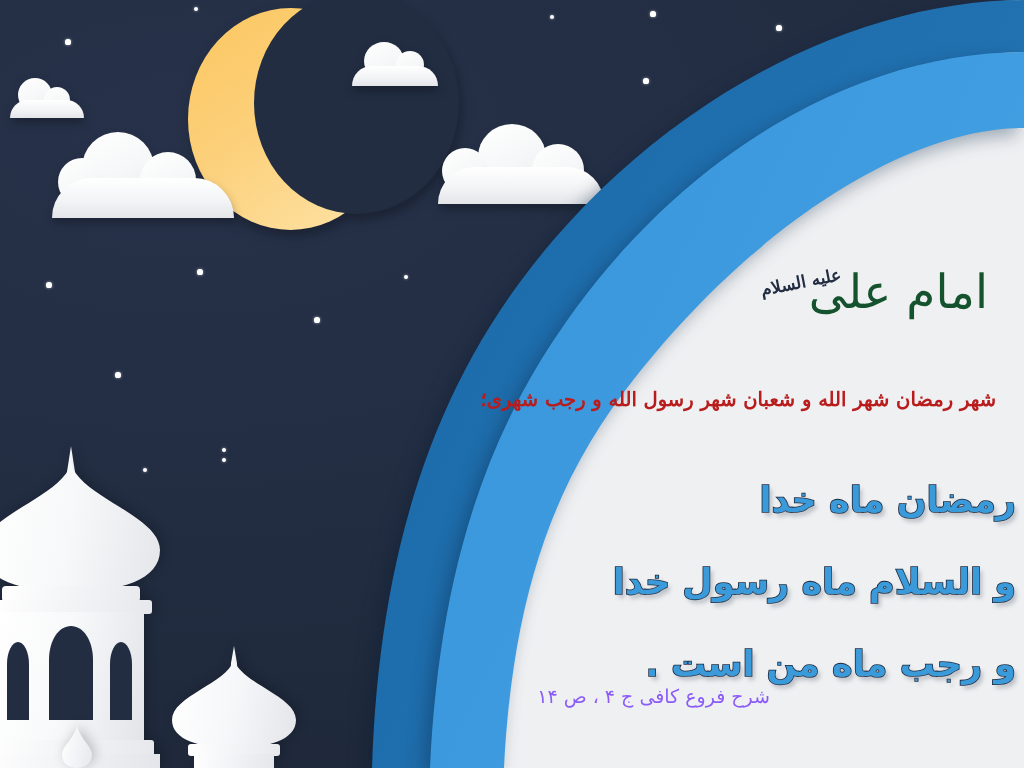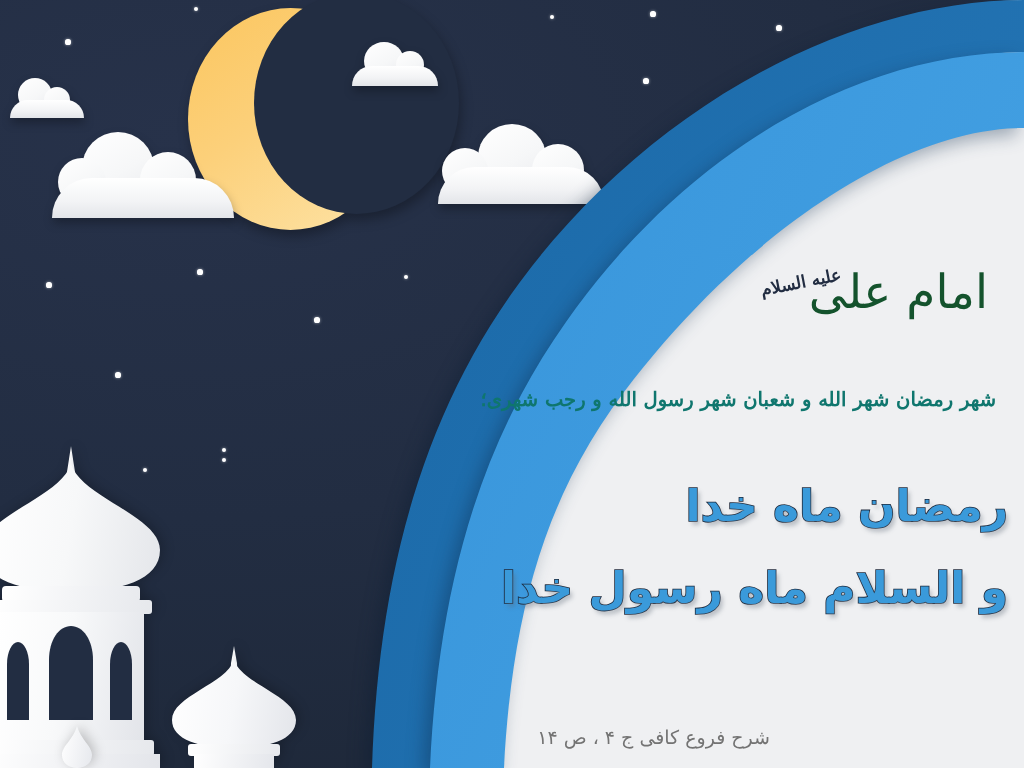--- a/index.html
+++ b/index.html
@@ -208,53 +208,53 @@
     white-space:nowrap;
   }
 
   #hadith-ar {
     position:absolute;
     right:28px; top:388px;
     width:590px;
     font-family:"DejaVu Serif", serif;
     font-size:19.5px;
     font-weight:700;
-    color:#0f766e;
+    color:#b91c1c;
     white-space:nowrap;
     text-align:right;
     direction:rtl;
   }
 
   .fa-line {
     position:absolute;
     right:0;
     width:608px;
     font-family:"DejaVu Sans", sans-serif;
-    font-size:44px;
+    font-size:35px;
     font-weight:700;
     color:#3a9ada;
     direction:rtl;
     text-align:right;
     white-space:nowrap;
-    padding-right:16px;
+    padding-right:8px;
     -webkit-text-stroke:1.6px #1d2739;
     paint-order: stroke fill;
     text-shadow: 3px 4px 4px rgba(90,100,115,.35);
   }
   #fa-1 { top:480px; }
   #fa-2 { top:562px; }
   #fa-3 { top:644px; }
 
   #citation {
     position:absolute;
-    right:254px; top:726px;
+    right:254px; top:685px;
     font-family:"DejaVu Serif", serif;
     font-size:19px;
     font-weight:400;
-    color:#737373;
+    color:#8b5cf6;
     white-space:nowrap;
     direction:rtl;
   }
 </style>
 </head>
 <body>
 
 <div id="stage">
 
   <div id="sky">
@@ -343,18 +343,19 @@
 
   <div id="content">
 
     <div id="imam-name">امام علی</div>
     <div id="honorific">علیه السلام</div>
 
     <div id="hadith-ar">شهر رمضان شهر الله و شعبان شهر رسول الله و رجب شهری؛</div>
 
     <div class="fa-line" id="fa-1">رمضان ماه خدا</div>
     <div class="fa-line" id="fa-2">و السلام ماه رسول خدا</div>
+    <div class="fa-line" id="fa-3">و رجب ماه من است .</div>
 
     <div id="citation">شرح فروع کافی ج ۴ ، ص ۱۴</div>
 
   </div>
 
 </div>
 
 </body></html>

